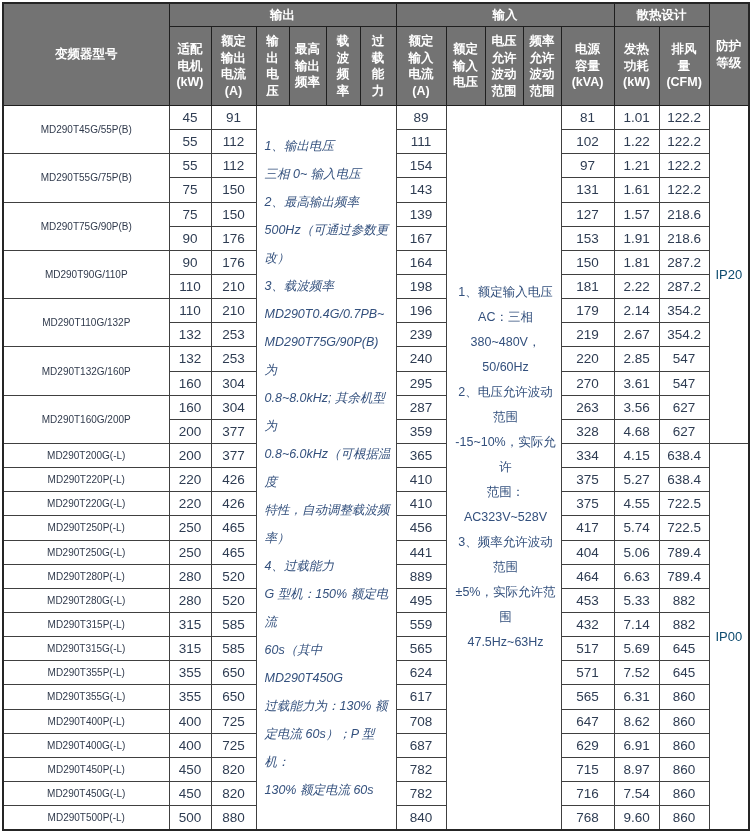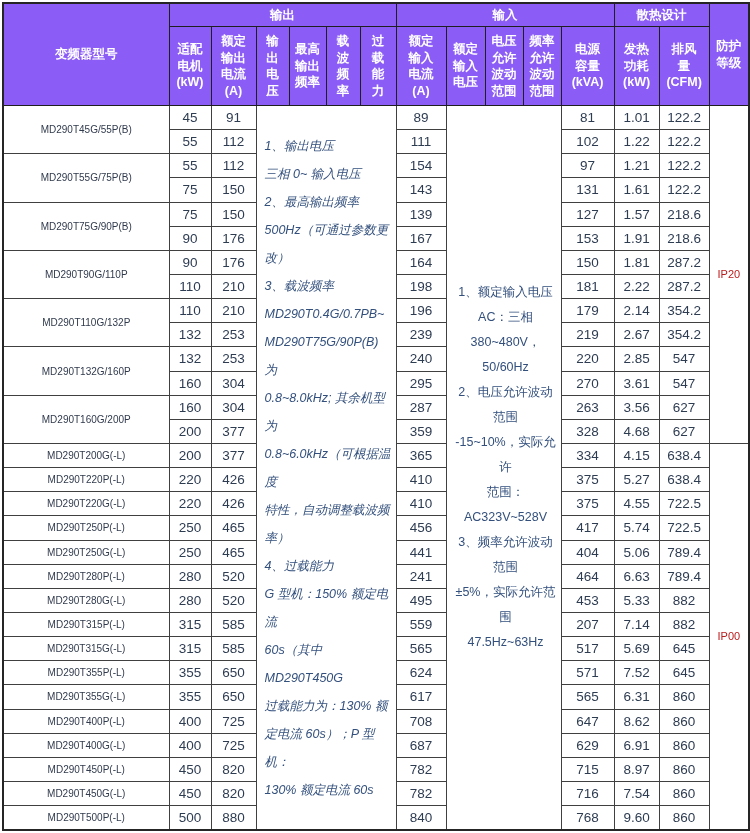--- a/index.html
+++ b/index.html
@@ -12,21 +12,21 @@
     border:2px solid #252525;
   }
   td,th{
     border:1px solid #404040;
     text-align:center;
     vertical-align:middle;
     padding:0;
     overflow:hidden;
   }
   thead th{
-    background:#8b5cf6;
+    background:#737373;
     color:#ffffff;
     font-weight:bold;
     font-size:12.5px;
     line-height:1.32;
     border:1.5px solid #1f1f1f;
     white-space:pre-line;
   }
   thead tr.grp th{height:22px;}
   thead tr.sub th{height:78px;}
   tbody tr{height:24px;}
@@ -40,21 +40,21 @@
     text-align:left;
     white-space:pre-line;
     font-size:12.5px;
     color:#33507d;
     padding-left:8px;
     padding-right:4px;
     vertical-align:middle;
   }
   td.notes-out{line-height:28px;font-style:italic;}
   td.notes-in{line-height:25px;text-align:center;}
-  td.prot{font-size:11px;color:#b91c1c;}
+  td.prot{font-size:13px;color:#0c4a6e;}
 </style>
 </head>
 <body>
 
 <div class="wrap">
 <table>
   <colgroup>
     <col style="width:166px">
         <col style="width:42px">
         <col style="width:45px">
@@ -318,40 +318,40 @@
           <td class="num">465</td>
           <td class="num">441</td>
           <td class="num">404</td>
           <td class="num">5.06</td>
           <td class="num">789.4</td>
         </tr>
         <tr>
           <td class="model" rowspan="1">MD290T280P(-L)</td>
           <td class="num">280</td>
           <td class="num">520</td>
-          <td class="num">241</td>
+          <td class="num">889</td>
           <td class="num">464</td>
           <td class="num">6.63</td>
           <td class="num">789.4</td>
         </tr>
         <tr>
           <td class="model" rowspan="1">MD290T280G(-L)</td>
           <td class="num">280</td>
           <td class="num">520</td>
           <td class="num">495</td>
           <td class="num">453</td>
           <td class="num">5.33</td>
           <td class="num">882</td>
         </tr>
         <tr>
           <td class="model" rowspan="1">MD290T315P(-L)</td>
           <td class="num">315</td>
           <td class="num">585</td>
           <td class="num">559</td>
-          <td class="num">207</td>
+          <td class="num">432</td>
           <td class="num">7.14</td>
           <td class="num">882</td>
         </tr>
         <tr>
           <td class="model" rowspan="1">MD290T315G(-L)</td>
           <td class="num">315</td>
           <td class="num">585</td>
           <td class="num">565</td>
           <td class="num">517</td>
           <td class="num">5.69</td>

